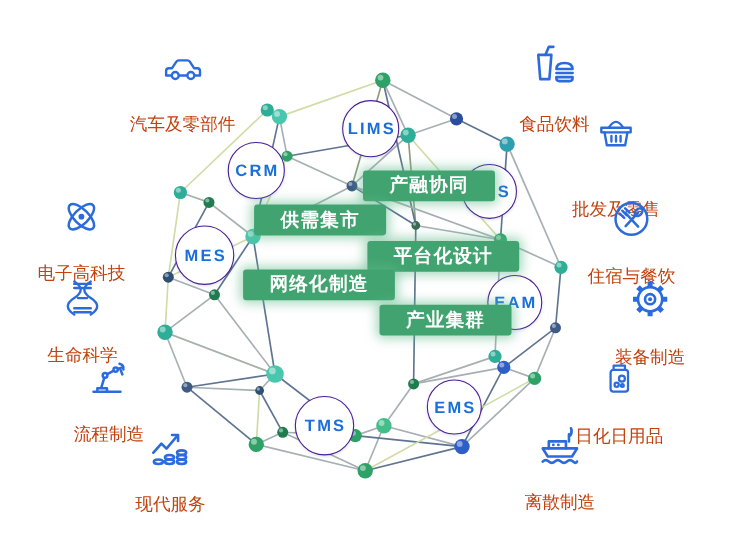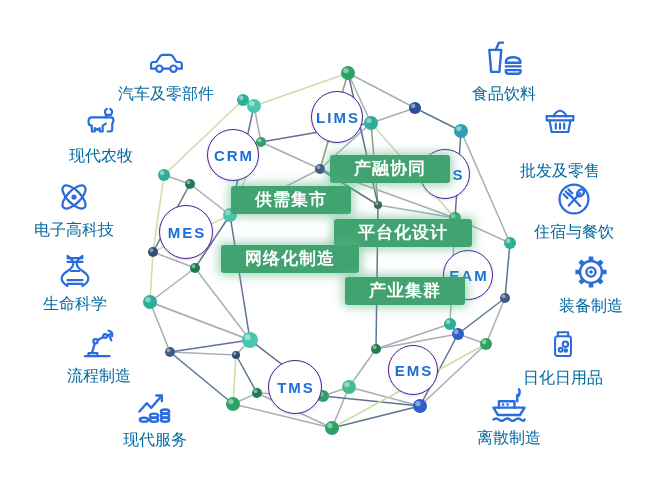--- a/index.html
+++ b/index.html
@@ -7,21 +7,21 @@
     position:relative;width:666px;height:487px;background:#ffffff;overflow:hidden;
     font-family:"Liberation Sans","DejaVu Sans",sans-serif;
   }
   #netcanvas{position:absolute;left:0;top:0;z-index:1;}
   
   .industry{
     position:absolute;width:140px;display:flex;flex-direction:column;
     align-items:center;gap:3px;z-index:4;
   }
   .industry .label{
-    font-size:16px;color:#0369a1;white-space:nowrap;line-height:1.1;
+    font-size:16px;color:#c2410c;white-space:nowrap;line-height:1.1;margin-top:20px;
   }
   .ic{stroke:#2B6BDC;fill:none;stroke-width:2.6;stroke-linecap:round;stroke-linejoin:round;}
   .icf{fill:#2B6BDC;stroke:none;}
   .icw{fill:#ffffff;}
   
   .pnode{
     position:absolute;border-radius:50%;background:#ffffff;
     border:1px solid #4c1d95;box-sizing:border-box;z-index:3;
     display:flex;align-items:center;justify-content:center;
     box-shadow:0 1px 3px rgba(30,80,140,.18);
@@ -176,29 +176,20 @@
 
   <div class="industry" style="left:96px;top:42px;">
     <svg width="44" height="40" viewBox="0 0 48 48">
       <path class="ic" d="M6 32 v-5 q0-3 3-3 h3.5 l4.5-7 q1-1.6 3-1.6 h9 q2 0 3 1.6 l4.5 7 h3.5 q3 0 3 3 v5 z"></path>
       <circle class="ic icw" cx="16" cy="32" r="3.8"></circle>
       <circle class="ic icw" cx="33" cy="32" r="3.8"></circle>
     </svg>
     <span class="label">汽车及零部件</span>
   </div>
 
-  <div class="industry" style="left:31px;top:104px;">
-    <svg width="46" height="40" viewBox="0 0 48 48">
-      <path class="ic" d="M30 16 h6 q3 0 3 4 l-1.5 4 v6 q0 3-3 3 h-2.5"></path>
-      <path class="ic" d="M30 13 q-3-5 1-7 m5 7 q3-5-1-7"></path>
-      <path class="ic" d="M30 16 v-3 h5"></path>
-      <path class="ic" d="M30 16 h-17 q-4 0-4 5 t4 5 v7 h3.5 v-4 l3 2 3-2 v4 h3.5 v-7 l4-2.5"></path>
-    </svg>
-    <span class="label">现代农牧</span>
-  </div>
 
   <div class="industry" style="left:4px;top:176px;">
     <svg width="42" height="42" viewBox="0 0 48 48">
       <ellipse class="ic" cx="24" cy="24" rx="17" ry="7.5" transform="rotate(45 24 24)"></ellipse>
       <ellipse class="ic" cx="24" cy="24" rx="17" ry="7.5" transform="rotate(-45 24 24)"></ellipse>
       <circle class="icf" cx="24" cy="24" r="3"></circle>
     </svg>
     <span class="label">电子高科技</span>
   </div>
 

